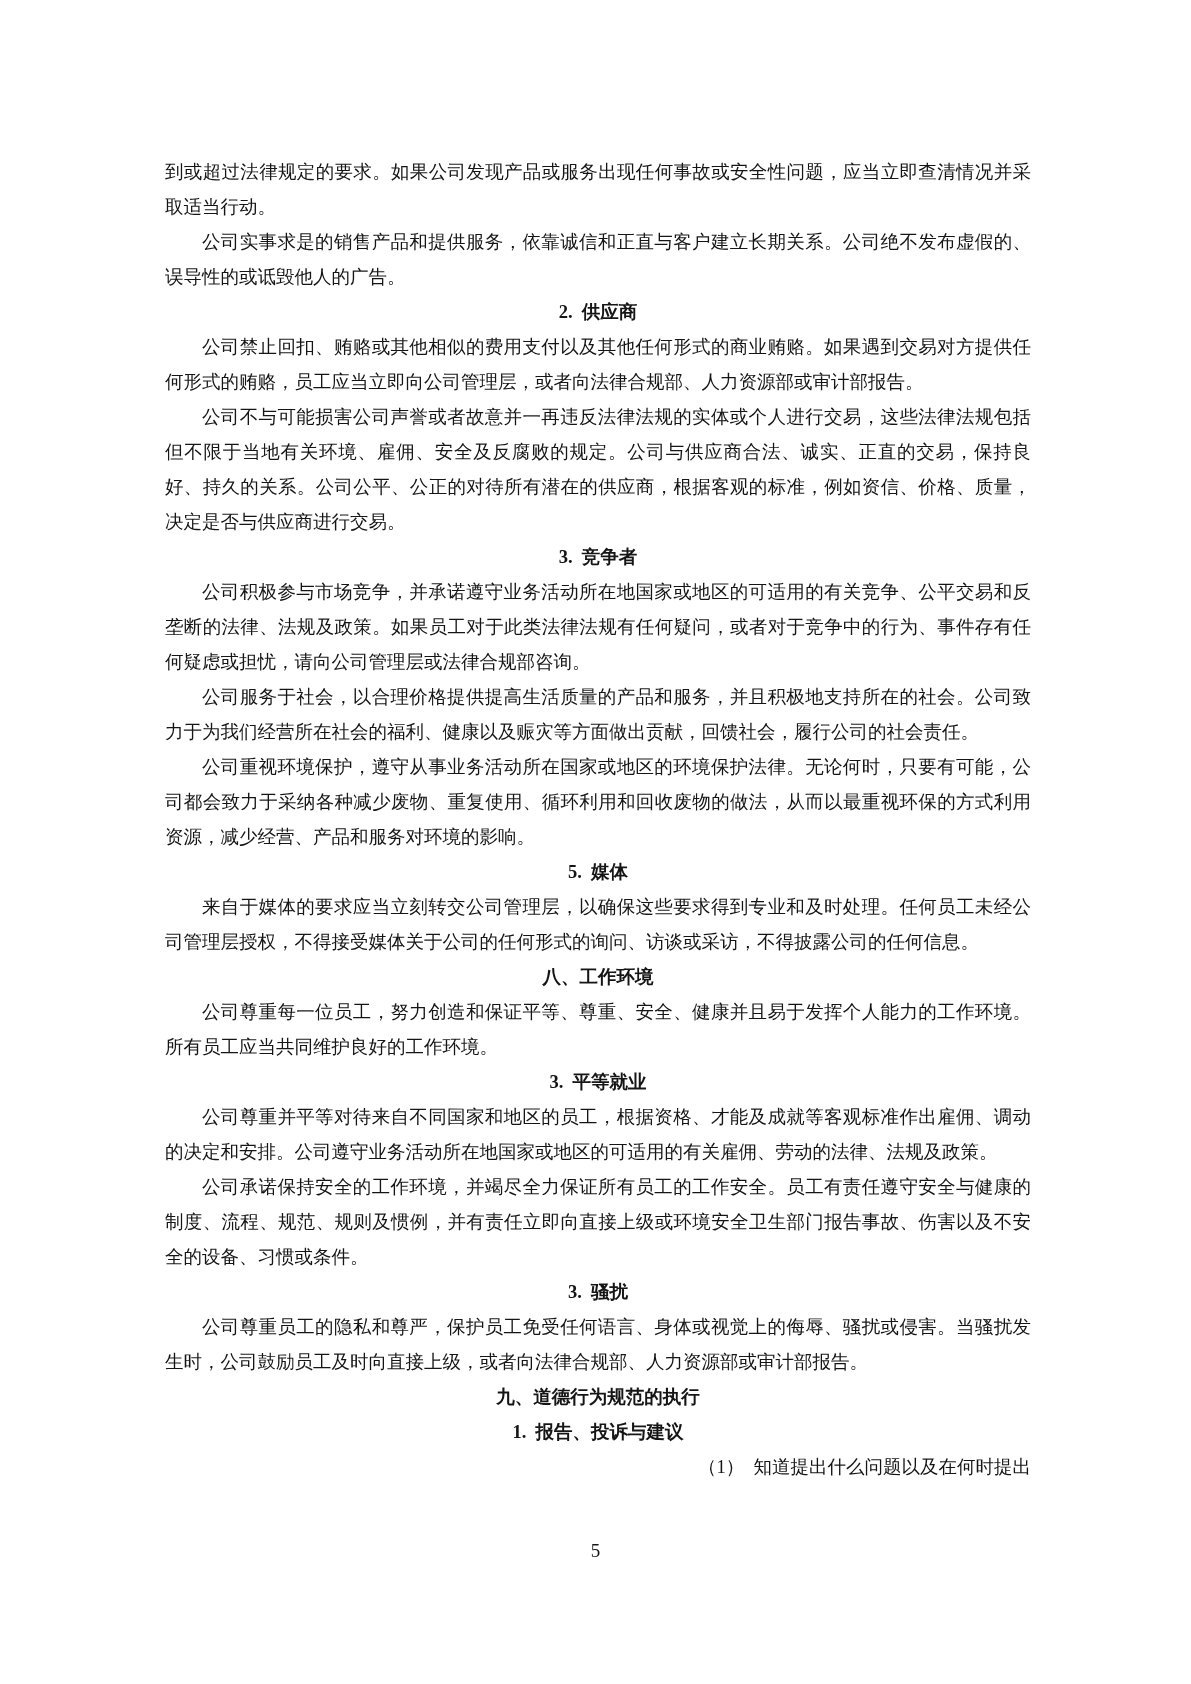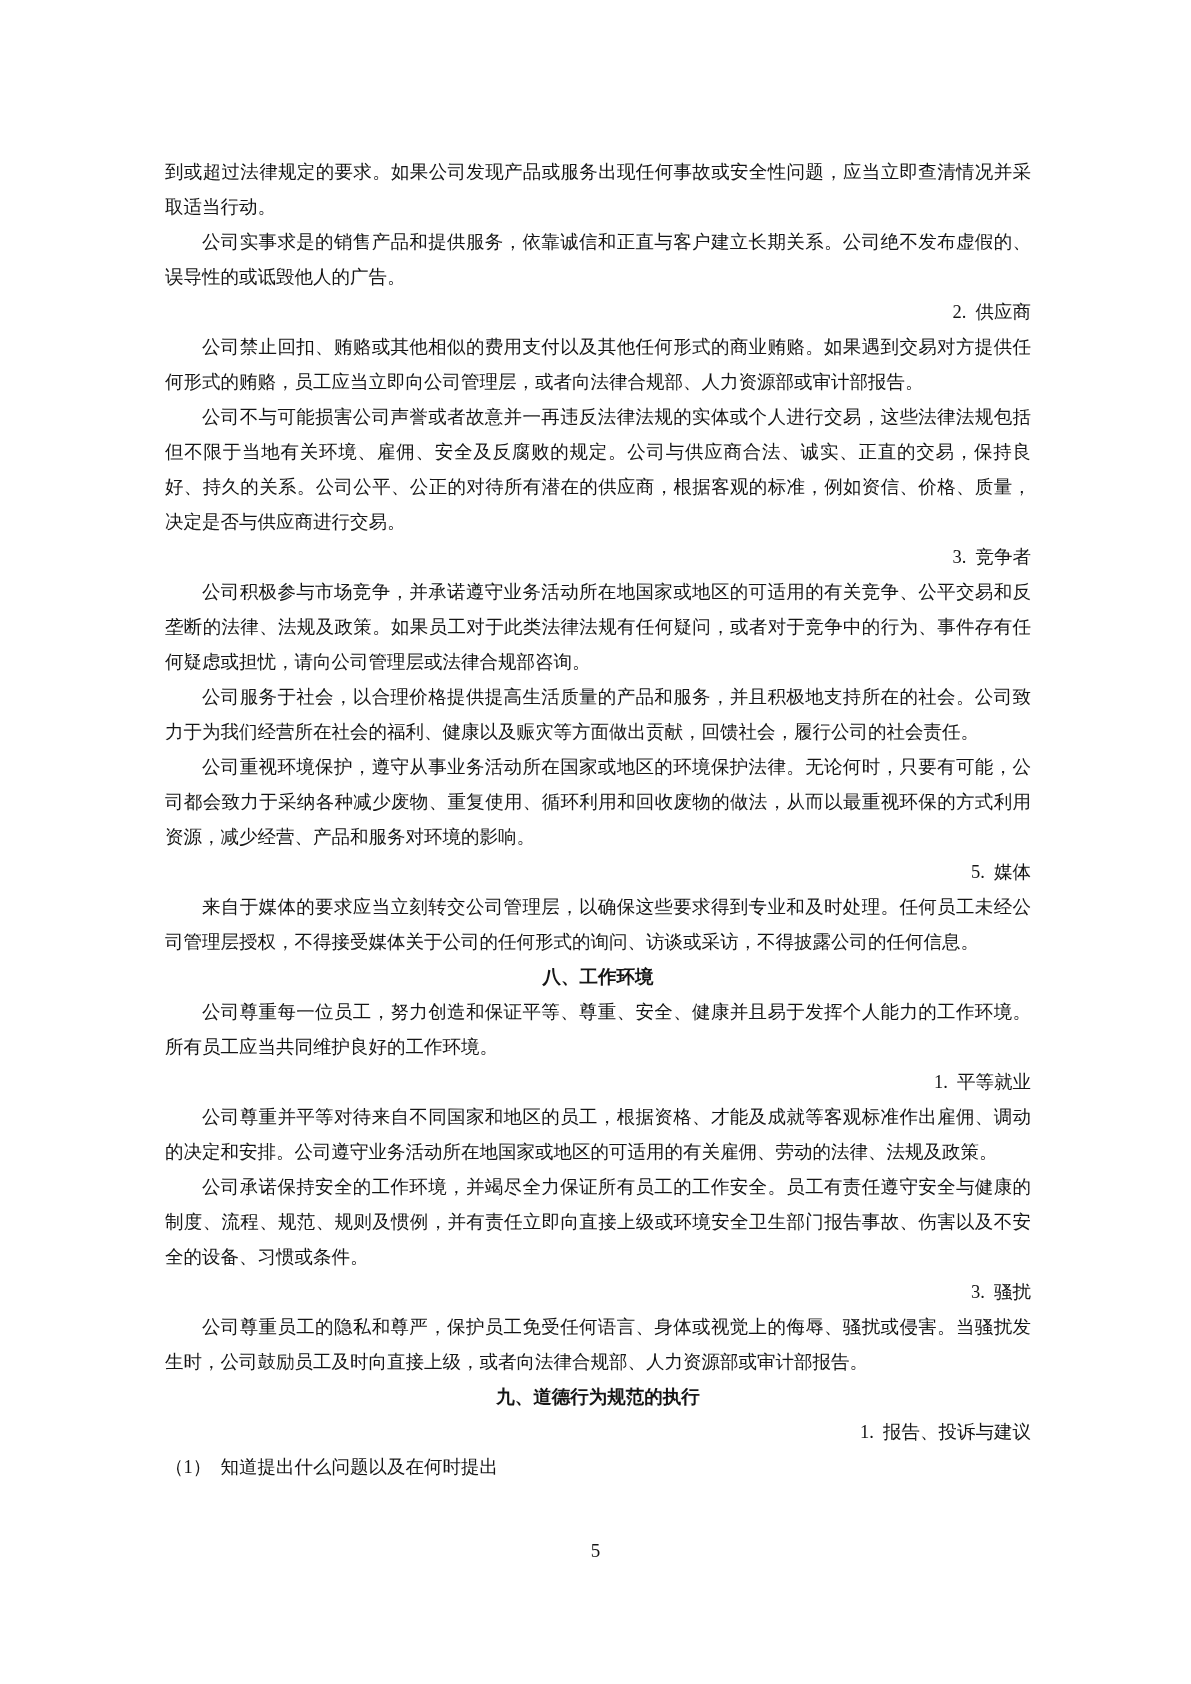--- a/index.html
+++ b/index.html
@@ -35,26 +35,27 @@
     text-indent: 0;
   }
   
   .body {
     text-align: justify;
     text-indent: 2em;
   }
   
   .item {
     white-space: pre-wrap;
-    text-align: right;
+    text-align: center;
+    font-weight: bold;
   }
   
   .sub {
     white-space: pre-wrap;
-    text-align: left;
+    text-align: right;
   }
   
   .heading {
     font-weight: bold;
     white-space: pre-wrap;
     text-align: center;
   }
   .footer {
     position: absolute;
     left: 0;
@@ -77,21 +78,21 @@
     <p class="body">公司禁止回扣、贿赂或其他相似的费用支付以及其他任何形式的商业贿赂。如果遇到交易对方提供任何形式的贿赂，员工应当立即向公司管理层，或者向法律合规部、人力资源部或审计部报告。</p>
     <p class="body">公司不与可能损害公司声誉或者故意并一再违反法律法规的实体或个人进行交易，这些法律法规包括但不限于当地有关环境、雇佣、安全及反腐败的规定。公司与供应商合法、诚实、正直的交易，保持良好、持久的关系。公司公平、公正的对待所有潜在的供应商，根据客观的标准，例如资信、价格、质量，决定是否与供应商进行交易。</p>
     <p class="item">3.  竞争者</p>
     <p class="body">公司积极参与市场竞争，并承诺遵守业务活动所在地国家或地区的可适用的有关竞争、公平交易和反垄断的法律、法规及政策。如果员工对于此类法律法规有任何疑问，或者对于竞争中的行为、事件存有任何疑虑或担忧，请向公司管理层或法律合规部咨询。</p>
     <p class="body">公司服务于社会，以合理价格提供提高生活质量的产品和服务，并且积极地支持所在的社会。公司致力于为我们经营所在社会的福利、健康以及赈灾等方面做出贡献，回馈社会，履行公司的社会责任。</p>
     <p class="body">公司重视环境保护，遵守从事业务活动所在国家或地区的环境保护法律。无论何时，只要有可能，公司都会致力于采纳各种减少废物、重复使用、循环利用和回收废物的做法，从而以最重视环保的方式利用资源，减少经营、产品和服务对环境的影响。</p>
     <p class="item">5.  媒体</p>
     <p class="body">来自于媒体的要求应当立刻转交公司管理层，以确保这些要求得到专业和及时处理。任何员工未经公司管理层授权，不得接受媒体关于公司的任何形式的询问、访谈或采访，不得披露公司的任何信息。</p>
     <p class="heading">八、工作环境</p>
     <p class="body">公司尊重每一位员工，努力创造和保证平等、尊重、安全、健康并且易于发挥个人能力的工作环境。所有员工应当共同维护良好的工作环境。</p>
-    <p class="item">1.  平等就业</p>
+    <p class="item">3.  平等就业</p>
     <p class="body">公司尊重并平等对待来自不同国家和地区的员工，根据资格、才能及成就等客观标准作出雇佣、调动的决定和安排。公司遵守业务活动所在地国家或地区的可适用的有关雇佣、劳动的法律、法规及政策。</p>
     <p class="body">公司承诺保持安全的工作环境，并竭尽全力保证所有员工的工作安全。员工有责任遵守安全与健康的制度、流程、规范、规则及惯例，并有责任立即向直接上级或环境安全卫生部门报告事故、伤害以及不安全的设备、习惯或条件。</p>
     <p class="item">3.  骚扰</p>
     <p class="body">公司尊重员工的隐私和尊严，保护员工免受任何语言、身体或视觉上的侮辱、骚扰或侵害。当骚扰发生时，公司鼓励员工及时向直接上级，或者向法律合规部、人力资源部或审计部报告。</p>
     <p class="heading">九、道德行为规范的执行</p>
     <p class="item">1.  报告、投诉与建议</p>
     <p class="sub">（1）  知道提出什么问题以及在何时提出</p>
   </div>
   <div class="footer">5</div>
 </div>

